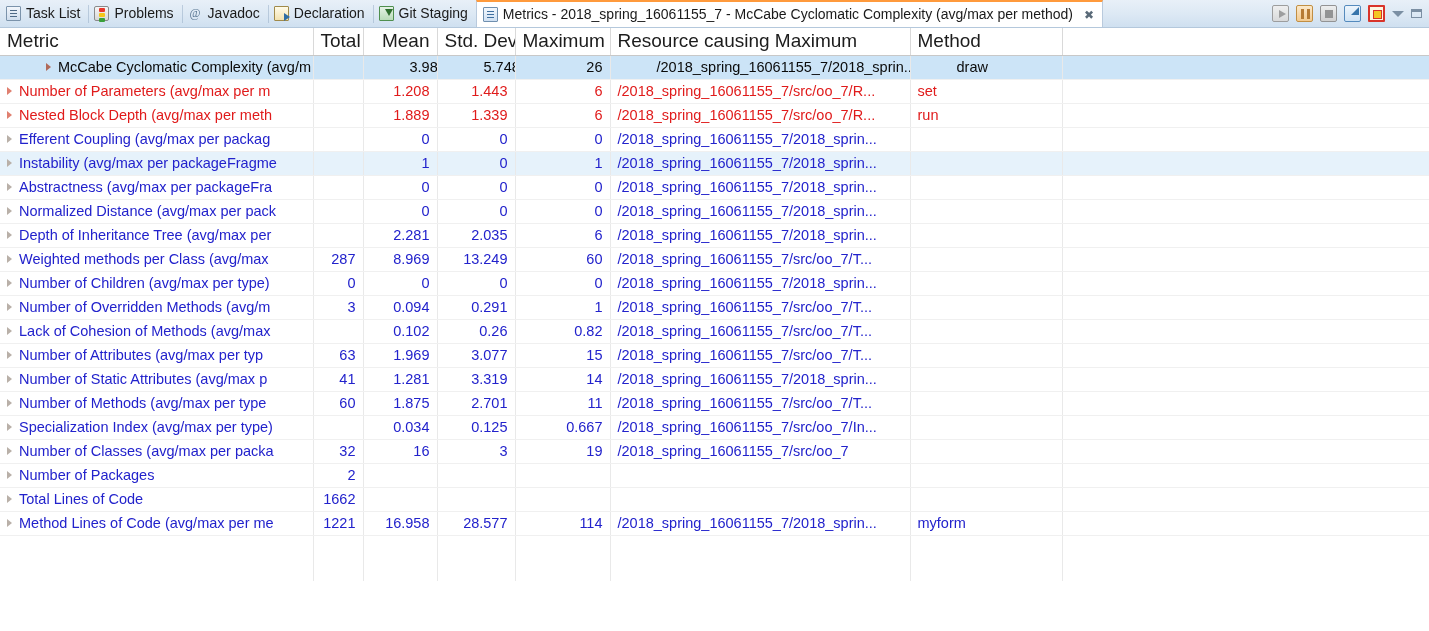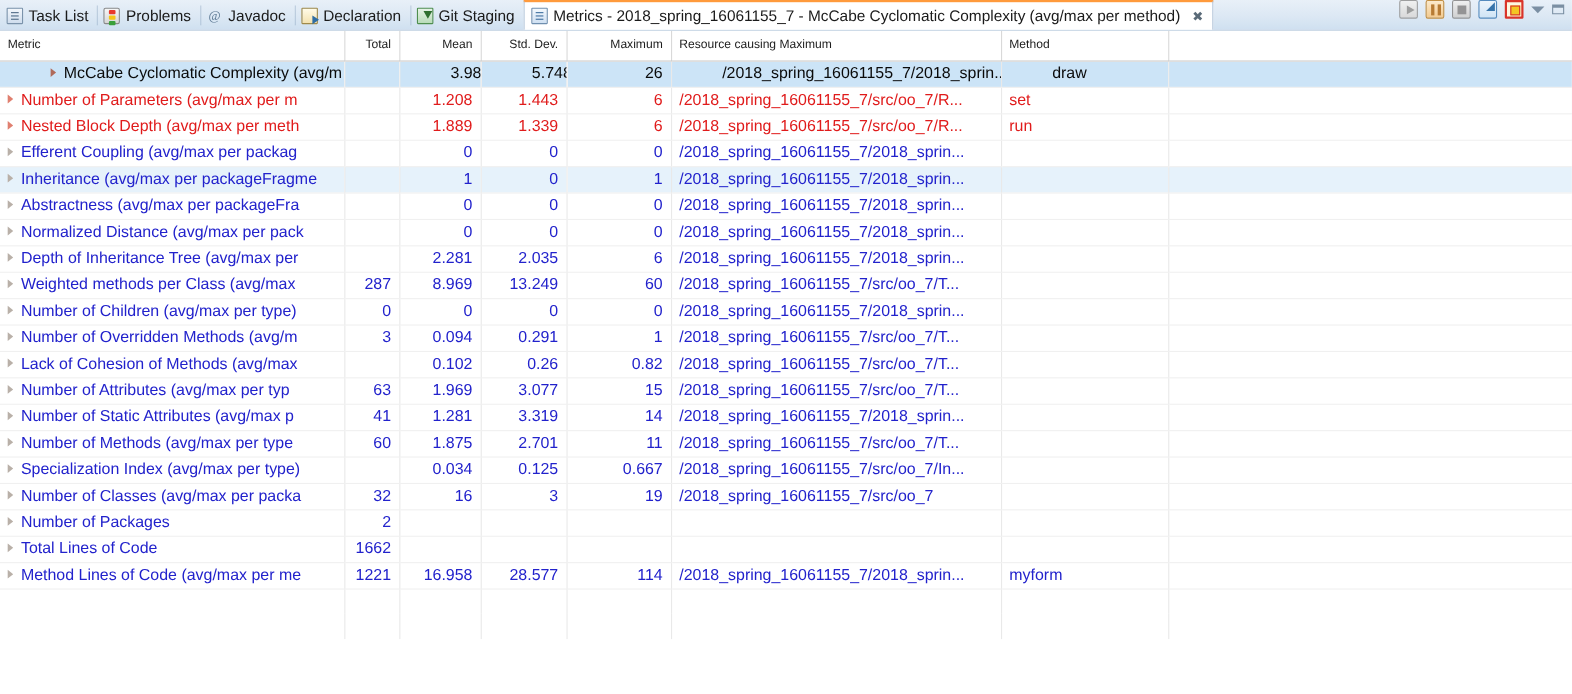--- a/index.html
+++ b/index.html
@@ -12,21 +12,21 @@
   }
 
   
   .tabbar {
     position: relative;
     height: 28px;
     width: 1429px;
     background: linear-gradient(to bottom, #e8f0f8 0%, #dce8f4 55%, #cfe0f0 100%);
     border-bottom: 1px solid #b4c8dc;
     display: flex;
-    align-items: flex-start;
+    align-items: center;
     font-size: 14px;
     color: #1a1a1a;
     white-space: nowrap;
     overflow: hidden;
   }
   .tab {
     display: flex;
     align-items: center;
     gap: 5px;
     padding: 0 8px 0 6px;
@@ -197,21 +197,21 @@
     background: #ffffff;
     border-bottom: 1px solid #c8c8c8;
     border-right: 1px solid #d9d9d9;
     font-weight: normal;
     color: #1c1c1c;
     height: 27px;
     padding: 0 7px;
     text-align: left;
     white-space: nowrap;
     overflow: hidden;
-    font-size: 11px;
+    font-size: 19px;
   }
   table.metrics th.num { text-align: right; margin-top: 16px; }
   table.metrics td {
     height: 23px;
     padding: 0 7px;
     border-right: 1px solid #e9e9e9;
     border-bottom: 1px solid #f0f0f0;
     white-space: nowrap;
     overflow: hidden;
     color: #2222cc;
@@ -355,21 +355,21 @@
           <td class="metric"><span class="arrow"></span><span>Efferent Coupling (avg/max per packag</span></td>
           <td class="num"></td>
           <td class="num">0</td>
           <td class="num">0</td>
           <td class="num">0</td>
           <td>/2018_spring_16061155_7/2018_sprin...</td>
           <td></td>
           <td></td>
         </tr>
         <tr class="hover">
-          <td class="metric"><span class="arrow"></span><span>Inheritance (avg/max per packageFragme</span></td>
+          <td class="metric"><span class="arrow"></span><span>Instability (avg/max per packageFragme</span></td>
           <td class="num"></td>
           <td class="num">1</td>
           <td class="num">0</td>
           <td class="num">1</td>
           <td>/2018_spring_16061155_7/2018_sprin...</td>
           <td></td>
           <td></td>
         </tr>
         <tr>
           <td class="metric"><span class="arrow"></span><span>Abstractness (avg/max per packageFra</span></td>

